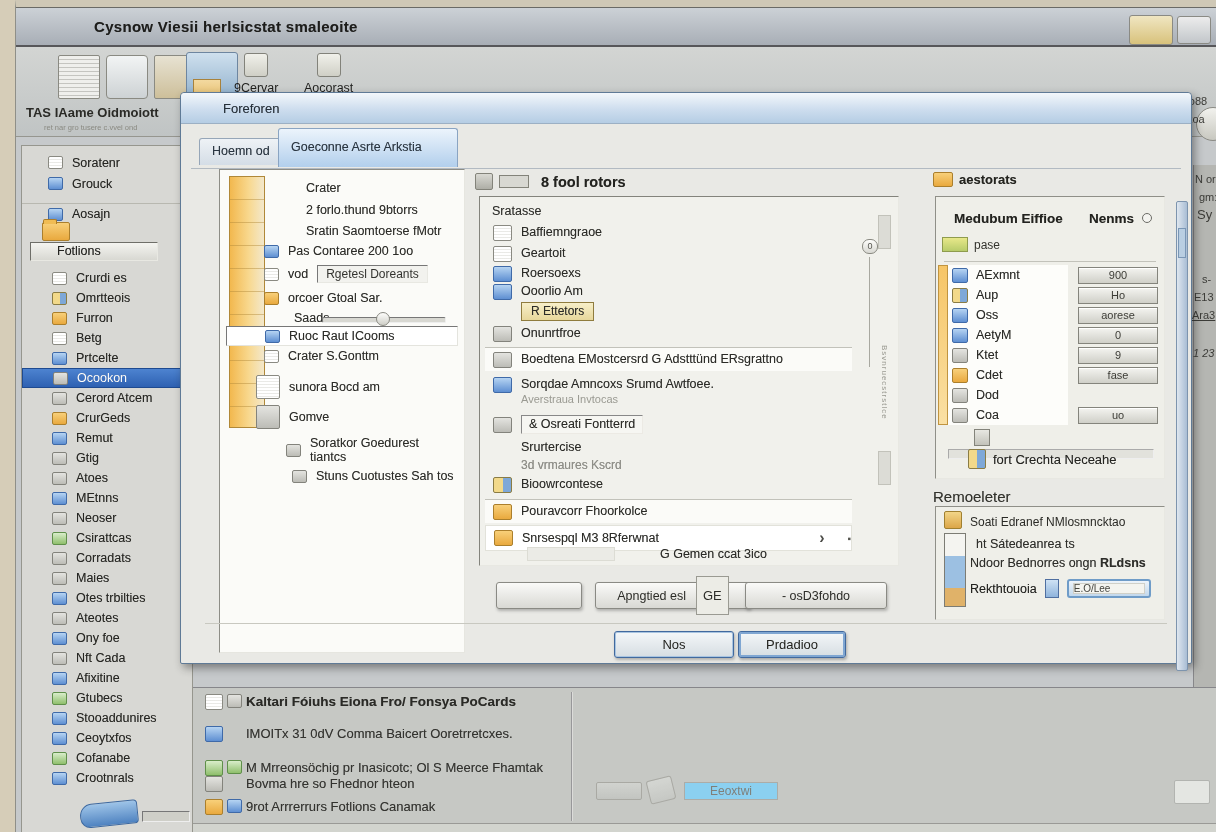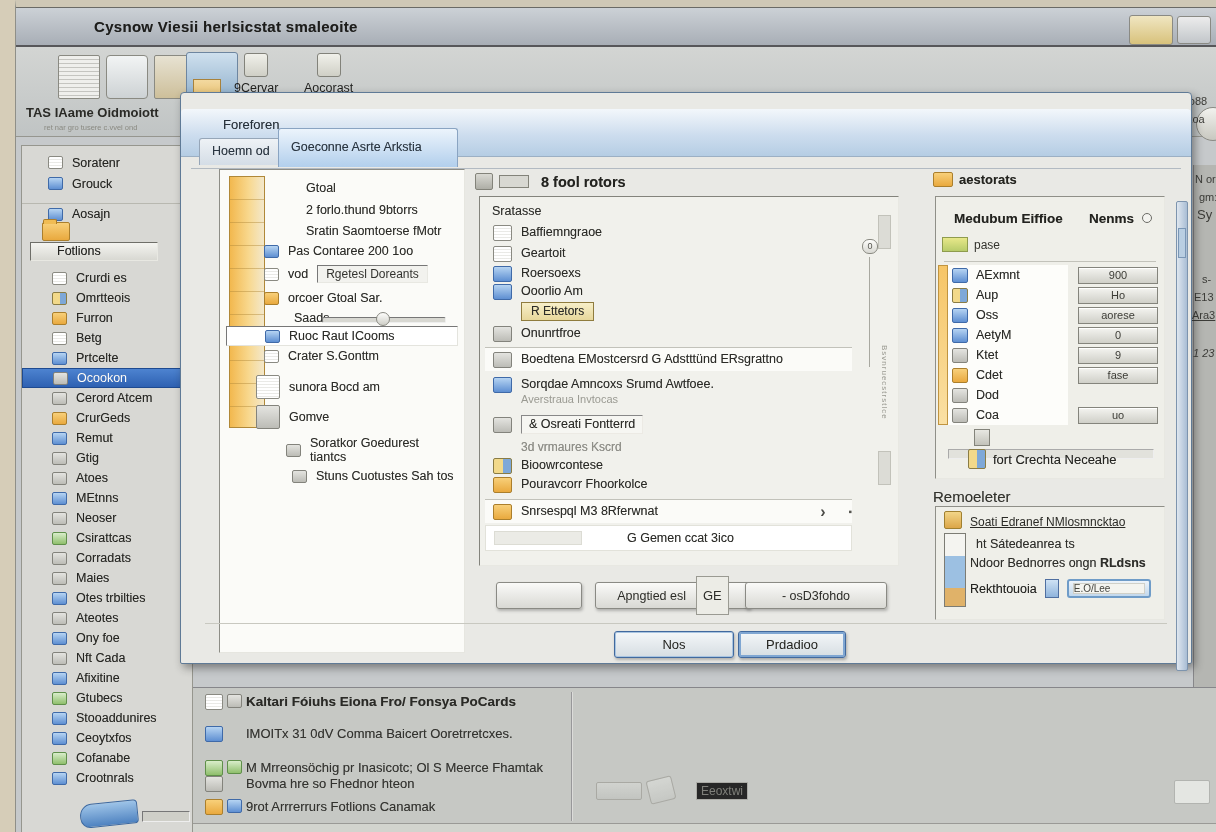--- a/index.html
+++ b/index.html
@@ -96,21 +96,21 @@
   [data-name="mail-icon"],[data-name="page-icon"],[data-name="frame-icon"]
     {background:repeating-linear-gradient(#ffffff,#ffffff 2px,#d4d4ce 3px);border-color:#8a8a82}
   [data-name="form-icon"],[data-name="paint-icon"],[data-name="grid-icon"]
     {background:linear-gradient(90deg,#f2d98a 50%,#7ea8d8 50%);border-color:#8a7c44}
   .ic[data-name=""]{visibility:hidden}
 
   
   .dialog{position:absolute;left:180px;top:92px;width:1012px;height:572px;z-index:5;
      background:#e9e9e5;border:1px solid #5f7априve;border:1px solid #5f7a96;border-radius:4px 4px 2px 2px;
      box-shadow:3px 4px 9px rgba(30,30,30,.45)}
-  .dlg-titlebar{position:absolute;left:0;top:16px;right:0;height:48px;border-radius:4px 4px 0 0;
+  .dlg-titlebar{position:absolute;left:0;top:0;right:0;height:31px;border-radius:4px 4px 0 0;
      background:linear-gradient(#f3f7fb,#cdddee 55%,#b5cde4);border-bottom:1px solid #9cb0c4}
   .dlg-title{position:absolute;left:42px;top:8px;font-size:13px;color:#26303a}
   .tabbar{position:absolute;left:0;top:32px;right:0;height:44px}
   .tab{position:absolute;font-size:12.5px;color:#2a3642;border:1px solid #96a6b8;border-bottom:none;
      border-radius:3px 3px 0 0;background:linear-gradient(#eef2f6,#d4dde6);padding:0 12px;line-height:25px}
   .tab[data-state=""]{left:18px;top:13px;height:27px}
   .tab[data-state="active"]{left:97px;top:3px;height:39px;line-height:37px;min-width:180px;
      background:linear-gradient(#ecf4fc,#b2cfec);border-color:#8aa4c2;font-size:12.5px}
   .dlg-sep{position:absolute;left:10px;right:10px;top:75px;border-top:1px solid #b2bac2}
 
@@ -228,21 +228,21 @@
   .rp-linkrow{position:absolute;left:32px;top:252px;display:flex;align-items:center;gap:7px;
      font-size:13px;color:#262622}
   .rp-linkrow .ic{width:18px;height:20px}
   .rp-section{position:absolute;left:4px;top:322px;font-size:15px;color:#33332d}
   .rp-box2{position:absolute;left:6px;top:340px;width:230px;height:114px;background:#efefe9;
      border:1px solid #a6a69e;border-color:#8f8f88 #e8e8e2 #e8e8e2 #8f8f88}
   .rp-therm{position:absolute;left:8px;top:26px;width:22px;height:74px;border:1px solid #7c7c74;
      background:linear-gradient(#f4f4f0 0 30%,#9cc0e2 30% 75%,#e0b269 75%)}
   .rp-cup{position:absolute;left:8px;top:4px;width:18px;height:18px;border:1px solid #a08030;
      background:linear-gradient(#f2d588,#dca648);border-radius:2px}
-  .rp-link{position:absolute;left:34px;top:8px;font-size:12px;color:#2a2a26;text-decoration:underline}
+  .rp-link{position:absolute;left:34px;top:8px;font-size:12px;color:#2a2a26;}
   .rp-line1{position:absolute;left:40px;top:30px;font-size:12.5px;color:#2e2e2a}
   .rp-line2{position:absolute;left:34px;top:49px;font-size:12.5px;color:#2e2e2a}
   .rp-line2 b{font-weight:bold}
   .rp-fieldrow{position:absolute;left:34px;top:72px;display:flex;align-items:center;gap:8px;font-size:12.5px}
   .rp-doc{width:14px;height:19px;border:1px solid #4f6fa0;background:linear-gradient(#cfe2f4,#8fb4dc)}
   .rp-input{width:84px;height:19px;border:2px solid #6f9cc8;border-radius:3px;
      background:linear-gradient(#eef4fa,#c2d8ec);font-size:10px;color:#44443e;padding:2px 4px;overflow:hidden}
   .rp-input i{display:block;background:#f4f4ef;border:1px solid #d0d0c8;font-style:normal;height:11px;line-height:10px}
 
   
@@ -278,22 +278,22 @@
   .bg-rows .bg-row:nth-child(3){top:72px}
   .bg-rows .bg-row:nth-child(4){top:88px}
   .bg-rows .bg-row:nth-child(5){top:111px}
   .bg-row[data-state="bold"]{font-weight:bold;font-size:13.5px;color:#2a2a26}
   .bg-div{position:absolute;left:380px;top:4px;bottom:18px;border-left:1px solid #98989a;border-right:1px solid #dcdcda}
   .ghost-group{position:absolute;left:405px;top:90px;width:150px;height:30px;opacity:.8}
   .ghost-ic1{position:absolute;left:0;top:4px;width:46px;height:18px;border:1px solid #a2a29c;
      background:linear-gradient(#d4d6d2,#c2c4c0);border-radius:2px}
   .ghost-ic2{position:absolute;left:52px;top:0;width:26px;height:24px;border:1px solid #a2a29c;
      background:linear-gradient(#d8dad6,#c6c8c4);border-radius:3px;transform:rotate(-14deg)}
-  .ghost-label{position:absolute;left:100px;top:4px;padding:1px 4px;font-size:12px;color:#6e6e68;
-     border:1px solid #a6a6a0;background:#000000}
+  .ghost-label{position:absolute;left:88px;top:4px;padding:1px 25px;font-size:12px;color:#6e6e68;
+     border:1px solid #a6a6a0;background:#7dd3fc}
   .bottom-btn{position:absolute;right:6px;top:92px;width:36px;height:24px;background:#e4e6e2;
      border:1px solid #b2b4b0;border-radius:2px}
   .status-line{position:absolute;left:0;right:0;top:135px;border-top:1px solid #9a9a96;
      height:17px;background:#d2d4ce}
 </style>
 </head>
 <body data-name="desktop">
 
 <div class="main-window" data-name="app-window">
 
@@ -521,21 +521,21 @@
       <div class="tab txtsoft" data-name="dialog-tab" data-state="active">Goeconne Asrte Arkstia</div>
     </div>
   <div class="dlg-sep" data-name="tab-separator"></div>
 
   <div class="tree-panel" data-name="tree-panel">
     <div class="tree-strip" data-name="folder-stack-icon"></div>
     <div class="tree-rows" data-name="tree-list">
 
     <div class="t-row" data-name="tree-item" data-state="plain">
         <span class="ic" data-name=""></span>
-        <span class="t-lbl txtsoft" data-name="tree-item-label">Gtoal</span>
+        <span class="t-lbl txtsoft" data-name="tree-item-label">Crater</span>
 
       </div>
         <div class="t-row" data-name="tree-item" data-state="plain">
         <span class="ic" data-name=""></span>
         <span class="t-lbl txtsoft" data-name="tree-item-label">2 forlo.thund 9btorrs</span>
 
       </div>
         <div class="t-row" data-name="tree-item" data-state="plain">
         <span class="ic" data-name=""></span>
         <span class="t-lbl txtsoft" data-name="tree-item-label">Sratin Saomtoerse fMotr</span>
@@ -664,20 +664,28 @@
         <span class="l-txt">
           <span class="l-lbl txtsoft" data-name="option-label">Sorqdae Amncoxs Srumd Awtfoee.</span>
           <span class="l-sub" data-name="option-sublabel">Averstraua Invtocas</span>
         </span>
 
       </div>
         <div class="l-row" data-name="option-item" data-state="sunkentop">
         <span class="ic" data-name="drive-icon"></span>
         <span class="l-txt">
           <span class="l-lbl txtsoft" data-name="option-label">&amp; Osreati Fontterrd</span>
+
+        </span>
+
+      </div>
+        <div class="l-row" data-name="option-item" data-state="plain">
+        <span class="ic" data-name=""></span>
+        <span class="l-txt">
+          <span class="l-lbl txtsoft" data-name="option-label">Srurtercise</span>
 
         </span>
 
       </div>
         <div class="l-row" data-name="option-item" data-state="gray">
         <span class="ic" data-name=""></span>
         <span class="l-txt">
           <span class="l-lbl txtsoft" data-name="option-label">3d vrmaures Kscrd</span>
 
         </span>

